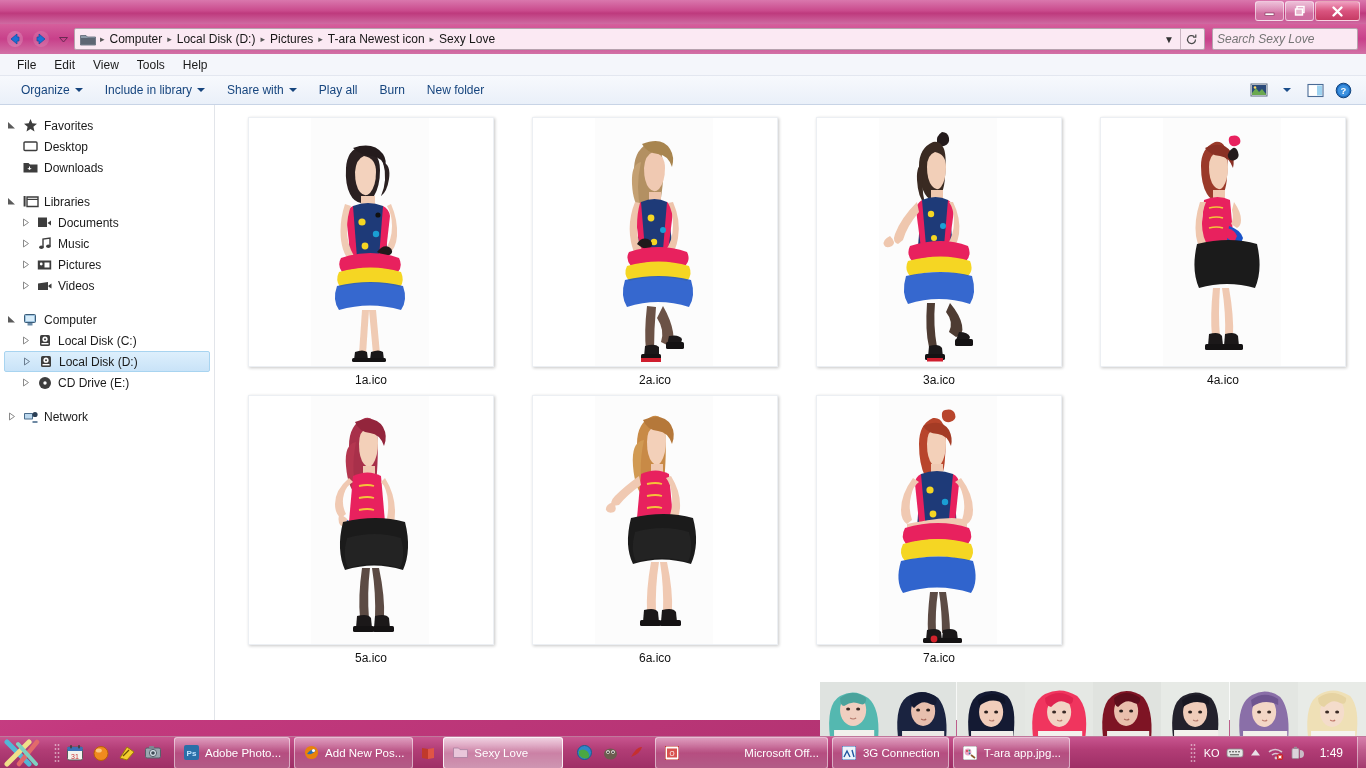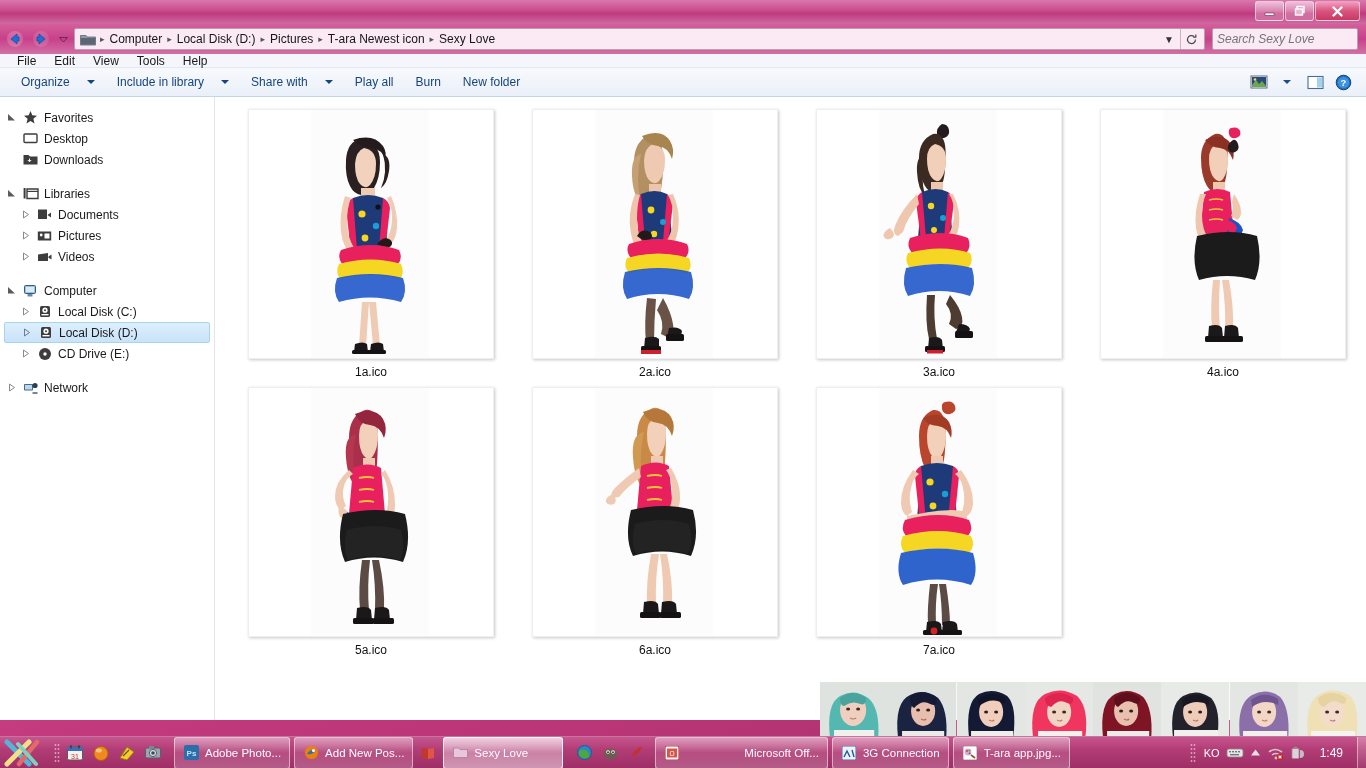--- a/index.html
+++ b/index.html
@@ -77,34 +77,34 @@
     display:flex; align-items:center; padding:0 4px;
   }
   #searchbox input {
     border:0; outline:0; background:transparent; flex:1;
     font-style:italic; color:#6c6c6c; font-size:12px;
     font-family:"Liberation Sans",sans-serif;
   }
 
   
   #menubar {
-    height:14px; display:flex; align-items:center; padding-left:8px; gap:0;
+    height:22px; display:flex; align-items:center; padding-left:8px; gap:0;
     background:#f4f6fb;
     border-bottom:1px solid #e3e7f0;
   }
   .menuitem { padding:2px 9px; color:#1a1a1a; font-size:12px; cursor:default; }
 
   
   #toolbar {
     height:29px; display:flex; align-items:center; padding-left:10px;
     background: linear-gradient(180deg,#f7f9fd 0%, #eaf0f9 100%);
     border-bottom:1px solid #c8d4e6;
   }
   .tbitem {
-    display:flex; align-items:center; gap:17px;
+    display:flex; align-items:center; gap:5px;
     padding:3px 11px; color:#16457e; font-size:12px; cursor:default; border-radius:2px;
   }
   .tcaret { width:0;height:0;border-left:4px solid transparent;border-right:4px solid transparent;border-top:4px solid #16457e; }
   #toolbar-right { margin-left:auto; display:flex; align-items:center; gap:2px; padding-right:10px; }
   .tbicon { width:26px;height:22px; display:flex; align-items:center; justify-content:center; border-radius:2px; }
 
   
   #body { flex:1; display:flex; background:#14532d; min-height:0; }
 
   
@@ -399,20 +399,35 @@
                 <path d="M1.5 1 L6.5 4.5 L1.5 8 Z" fill="none" stroke="#8a8a8a" stroke-width="1"></path>
               </svg>
           </span>
           <span class="navicon">
             <svg width="15" height="13" viewBox="0 0 15 13">
                 <path d="M1 1.5 L10 1.5 L10 11 L1 11 Z" fill="#3d3d3d"></path>
                 <path d="M10.5 7 L14 4.5 L14 9.5 Z" fill="#3d3d3d"></path>
               </svg>
           </span>
           <span class="navlabel">Documents</span>
+        </div>
+        <div class="navrow lvl2b" style="padding-left:20px;">
+          <span class="twisty">
+            <svg width="8" height="9" viewBox="0 0 8 9">
+                <path d="M1.5 1 L6.5 4.5 L1.5 8 Z" fill="none" stroke="#8a8a8a" stroke-width="1"></path>
+              </svg>
+          </span>
+          <span class="navicon">
+            <svg width="14" height="13" viewBox="0 0 14 13">
+                <path d="M5 10 L5 2 L12 1 L12 9" fill="none" stroke="#3d3d3d" stroke-width="1.4"></path>
+                <ellipse cx="3.4" cy="10.2" rx="2.3" ry="1.8" fill="#3d3d3d"></ellipse>
+                <ellipse cx="10.4" cy="9.2" rx="2.3" ry="1.8" fill="#3d3d3d"></ellipse>
+              </svg>
+          </span>
+          <span class="navlabel">Music</span>
         </div>
         <div class="navrow lvl2b" style="padding-left:20px;">
           <span class="twisty">
             <svg width="8" height="9" viewBox="0 0 8 9">
                 <path d="M1.5 1 L6.5 4.5 L1.5 8 Z" fill="none" stroke="#8a8a8a" stroke-width="1"></path>
               </svg>
           </span>
           <span class="navicon">
             <svg width="15" height="12" viewBox="0 0 15 12">
                 <rect x="0.8" y="1.5" width="13.4" height="9" fill="#3d3d3d"></rect>

